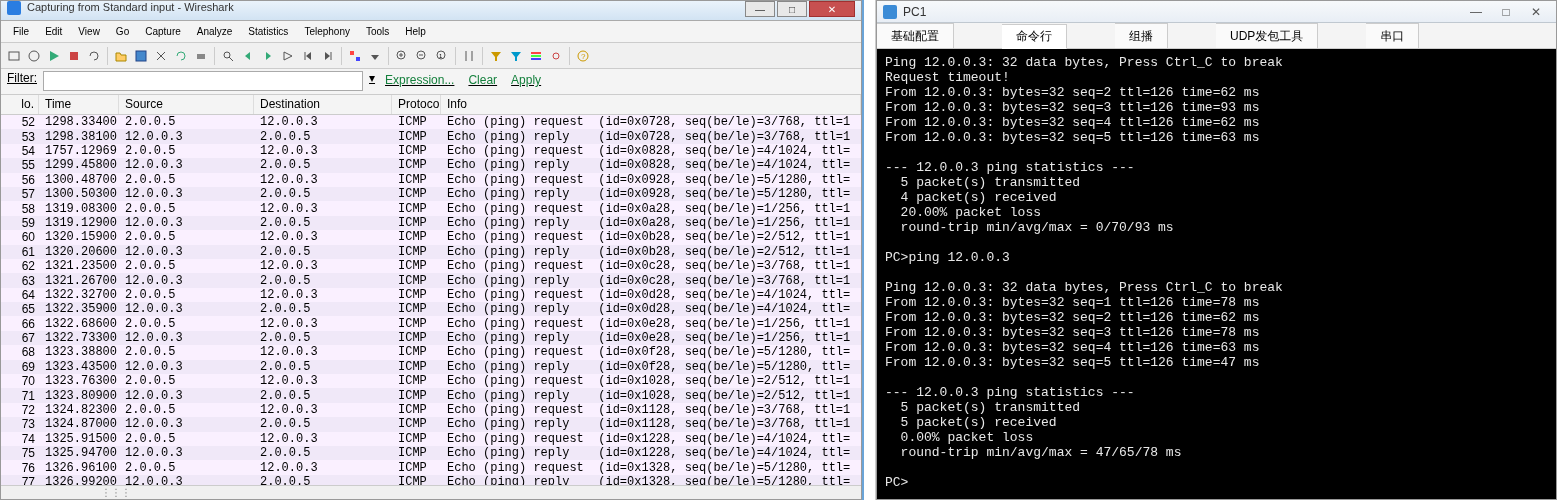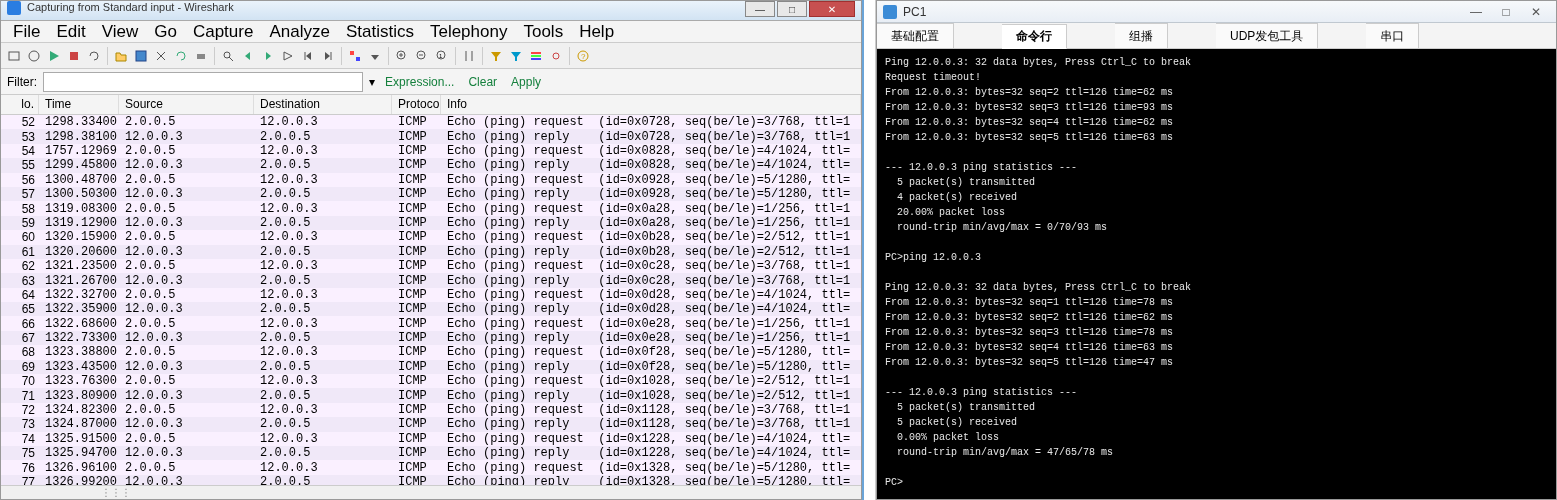--- a/index.html
+++ b/index.html
@@ -6,29 +6,29 @@
     body { font-family: "Segoe UI", Tahoma, sans-serif; font-size: 12px; display: flex; width: 1557px; height: 500px; overflow: hidden; background: #f0f0f0; }
     
     
     .wireshark { width: 862px; height: 500px; display: flex; flex-direction: column; border: 1px solid #999; background: #fff; }
     .ws-titlebar { background: linear-gradient(#eaf3fb, #d2e3f3); height: 20px; display: flex; align-items: flex-start; padding: 0 6px; font-size: 11px; color: #333; border-bottom: 1px solid #aaa; }
     .ws-titlebar .ws-icon { width: 14px; height: 14px; background: #2a7de1; margin-right: 6px; border-radius: 2px; }
     .ws-titlebar .spacer { flex: 1; }
     .ws-win-btn { width: 30px; height: 16px; margin-left: 2px; display: flex; align-items: center; justify-content: center; border: 1px solid #888; font-size: 10px; background: #e8e8e8; }
     .ws-win-btn.close { background: #c75050; color: #fff; border-color: #a03030; width: 46px; }
     
-    .ws-menubar { background: #f4f4f4; height: 22px; display: flex; align-items: center; padding: 0 4px; border-bottom: 1px solid #ccc; font-size: 17px; }
+    .ws-menubar { background: #f4f4f4; height: 22px; display: flex; align-items: center; padding: 0 4px; border-bottom: 1px solid #ccc; font-size: 10px; }
     .ws-menu-item { padding: 2px 8px; cursor: default; }
     
     .ws-toolbar { background: #f0f0f0; height: 26px; display: flex; align-items: center; padding: 2px 4px; border-bottom: 1px solid #ccc; gap: 2px; }
     .ws-tool { width: 18px; height: 18px; display: flex; align-items: center; justify-content: center; border: 1px solid transparent; }
     .ws-tool svg { width: 14px; height: 14px; }
     .ws-sep { width: 1px; height: 18px; background: #ccc; margin: 0 2px; }
     
-    .ws-filterbar { background: #f4f4f4; height: 26px; display: flex; align-items: center; padding: 2px 6px; border-bottom: 1px solid #ccc; gap: 6px; font-size: 12px; }
+    .ws-filterbar { background: #f4f4f4; height: 26px; display: flex; padding: 2px 6px; border-bottom: 1px solid #ccc; gap: 6px; font-size: 12px; text-decoration: underline; }
     .ws-filterbar input { flex: 1; height: 20px; border: 1px solid #aaa; padding: 0 4px; max-width: 320px; }
     .ws-filter-btn { padding: 2px 4px; color: #15803d; cursor: pointer; }
     
     .ws-headers { display: flex; background: #f4f4f4; border-bottom: 1px solid #ccc; height: 20px; font-size: 12px; }
     .ws-col { padding: 2px 6px; border-right: 1px solid #ddd; overflow: hidden; white-space: nowrap; }
     .ws-col.no { width: 38px; text-align: right; padding-right: 4px; }
     .ws-col.time { width: 80px; }
     .ws-col.src { width: 135px; }
     .ws-col.dst { width: 138px; }
     .ws-col.proto { width: 49px; }
@@ -48,23 +48,23 @@
     
     .gap { width: 14px; background: #fff; border-left: 2px solid #6aa4d8; border-right: 1px solid #ccc; }
     .pc1 { flex: 1; height: 500px; display: flex; flex-direction: column; background: #fff; border: 1px solid #999; }
     .pc-titlebar { background: linear-gradient(#f7f9fb, #e8eef5); height: 22px; display: flex; align-items: center; padding: 0 6px; font-size: 12px; color: #333; border-bottom: 1px solid #c0c8d0; }
     .pc-titlebar .pc-icon { width: 14px; height: 14px; background: #3b8bd6; margin-right: 6px; border-radius: 2px; }
     .pc-titlebar .spacer { flex: 1; }
     .pc-win-btn { width: 28px; height: 16px; margin-left: 2px; display: flex; align-items: center; justify-content: center; font-size: 12px; color: #555; }
     
     .pc-tabs { display: flex; background: #f4f4f4; height: 26px; border-bottom: 1px solid #ccc; gap: 48px; }
     .pc-tab { padding: 4px 14px; border-right: 1px solid #ccc; border-top: 1px solid #ccc; font-size: 12px; background: #fafafa; cursor: pointer; display: flex; align-items: center; }
-    .pc-tab.active { background: #fff; border-bottom: 1px solid #fff; position: relative; top: 1px; font-weight: bold; }
-    
-    .pc-terminal { flex: 1; background: #000; color: #e8e8e8; font-family: "Courier New", monospace; font-size: 10px; padding: 6px 8px; white-space: pre; overflow: hidden; line-height: 15px; }
+    .pc-tab.active { background: #fff; border-bottom: 1px solid #fff; position: relative; top: 1px; }
+    
+    .pc-terminal { flex: 1; background: #000; color: #e8e8e8; font-family: "Courier New", monospace; font-size: 13px; padding: 6px 8px; white-space: pre; overflow: hidden; line-height: 15px; }
   </style>
 </head>
 <body>
 
 <div class="wireshark">
   <div class="ws-titlebar">
     <div class="ws-icon"></div>
     <span>Capturing from Standard input - Wireshark</span>
     <div class="spacer"></div>
     <div class="ws-win-btn">—</div>

